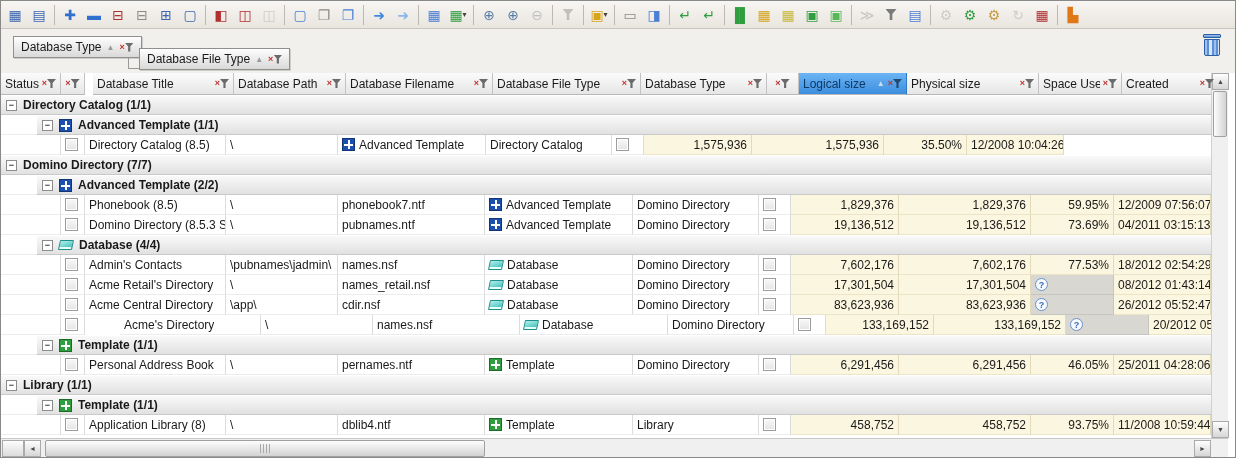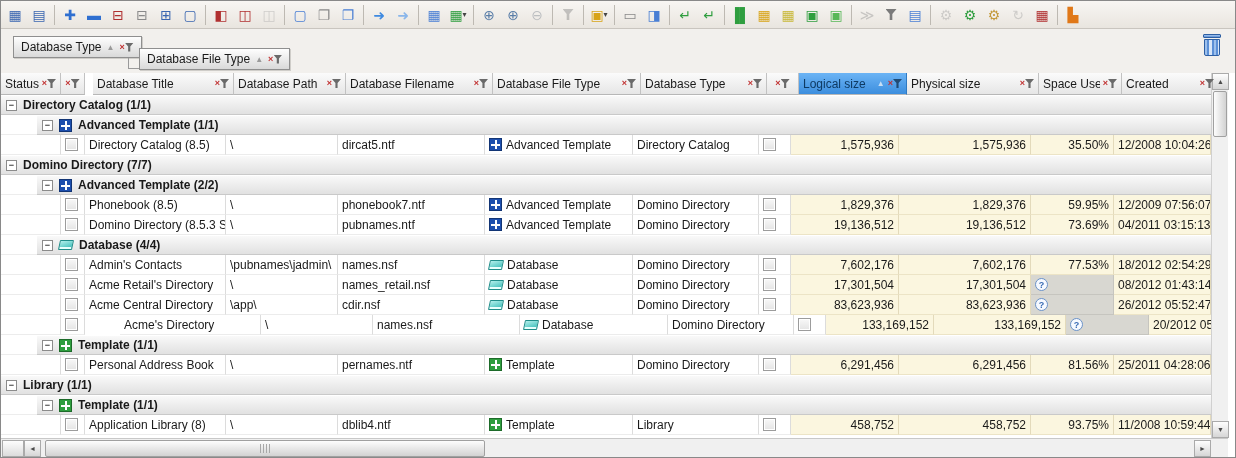--- a/index.html
+++ b/index.html
@@ -356,23 +356,20 @@
             <div class="cell" style="width: 60px;"></div>
             <div class="cell" style="width: 24px;">
               <span class="cb"></span>
             </div>
             <div class="cell" style="width: 141px;">
               <span>Directory Catalog (8.5)</span>
             </div>
             <div class="cell" style="width: 112px;">
               <span>\</span>
             </div>
-            <div class="cell" style="width: 147px;">
-              <span>dircat5.ntf</span>
-            </div>
             <div class="cell" style="width: 148px;">
               <span class="ic ic-adv"></span>
               <span>Advanced Template</span>
             </div>
             <div class="cell" style="width: 126px;">
               <span>Directory Catalog</span>
             </div>
             <div class="cell" style="width: 32px;">
               <span class="cb"></span>
             </div>
@@ -665,21 +662,21 @@
             <div class="cell" style="width: 32px;">
               <span class="cb"></span>
             </div>
             <div class="cell num" style="width: 108px;">
               <span>6,291,456</span>
             </div>
             <div class="cell num" style="width: 132px;">
               <span>6,291,456</span>
             </div>
             <div class="cell num" style="width: 83px;">
-              <span>81.56%</span>
+              <span>46.05%</span>
             </div>
             <div class="cell cream" style="width: 97px;">
               <span>25/2011 04:28:06 P</span>
             </div>
           </div>
           <div class="grow">
             <div class="gband">
               <span class="minus">−</span>
               <span class="glabel">Library (1/1)</span>
             </div>

